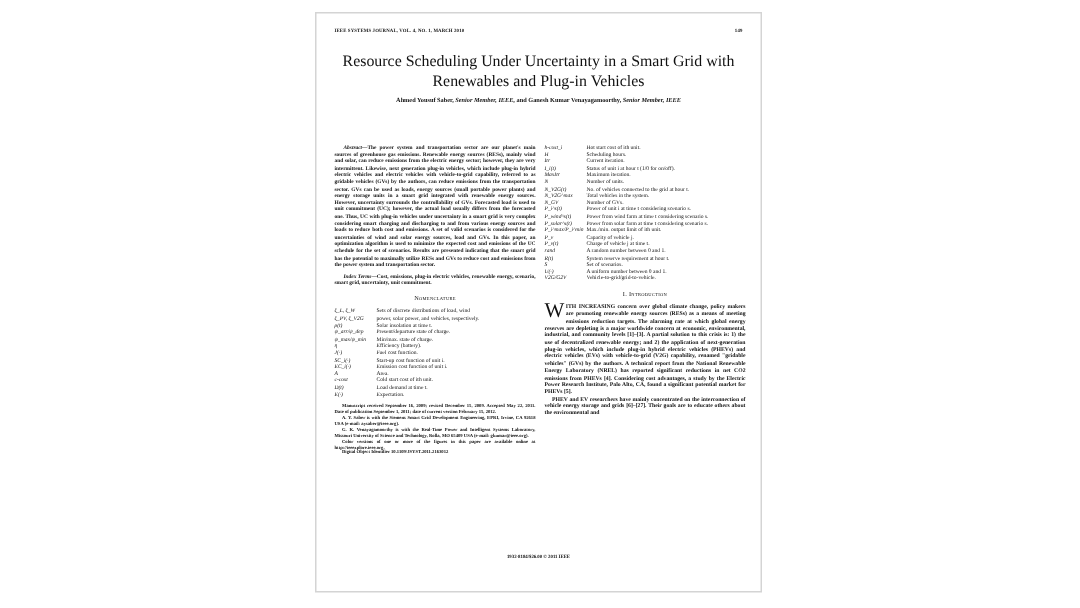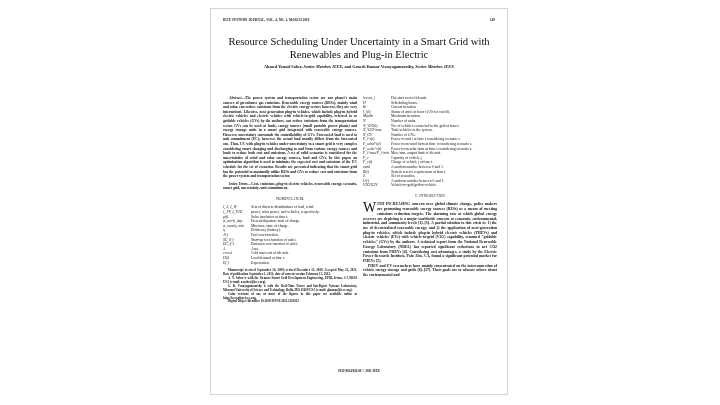--- a/index.html
+++ b/index.html
@@ -49,21 +49,21 @@
 </style>
 </head>
 <body>
 
 <div class="page">
   <div class="running-head">
     <span>IEEE SYSTEMS JOURNAL, VOL. 4, NO. 1, MARCH 2010</span>
     <span>149</span>
   </div>
 
-  <div class="title">Resource Scheduling Under Uncertainty in a Smart Grid with Renewables and Plug-in Electric</div>
+  <div class="title">Resource Scheduling Under Uncertainty in a Smart Grid with Renewables and Plug-in Vehicles</div>
 
   <div class="authors">
     <span>Ahmed Yousuf Saber,</span>
     <i>Senior Member, IEEE,</i>
     <span>and</span>
     <span>Ganesh Kumar Venayagamoorthy,</span>
     <i>Senior Member, IEEE</i>
   </div>
 
   <div class="col col-left">

